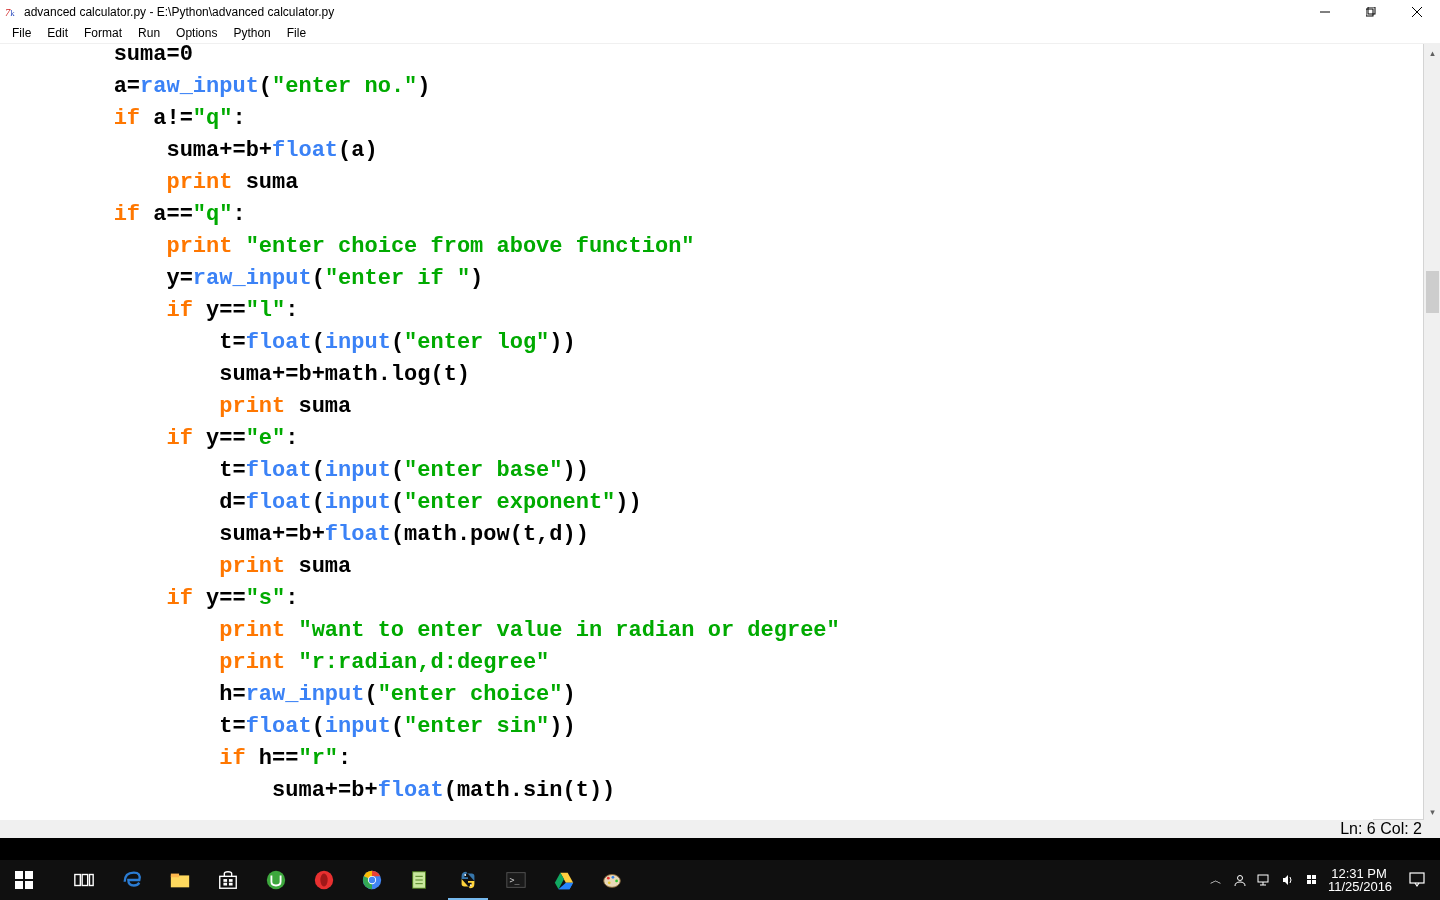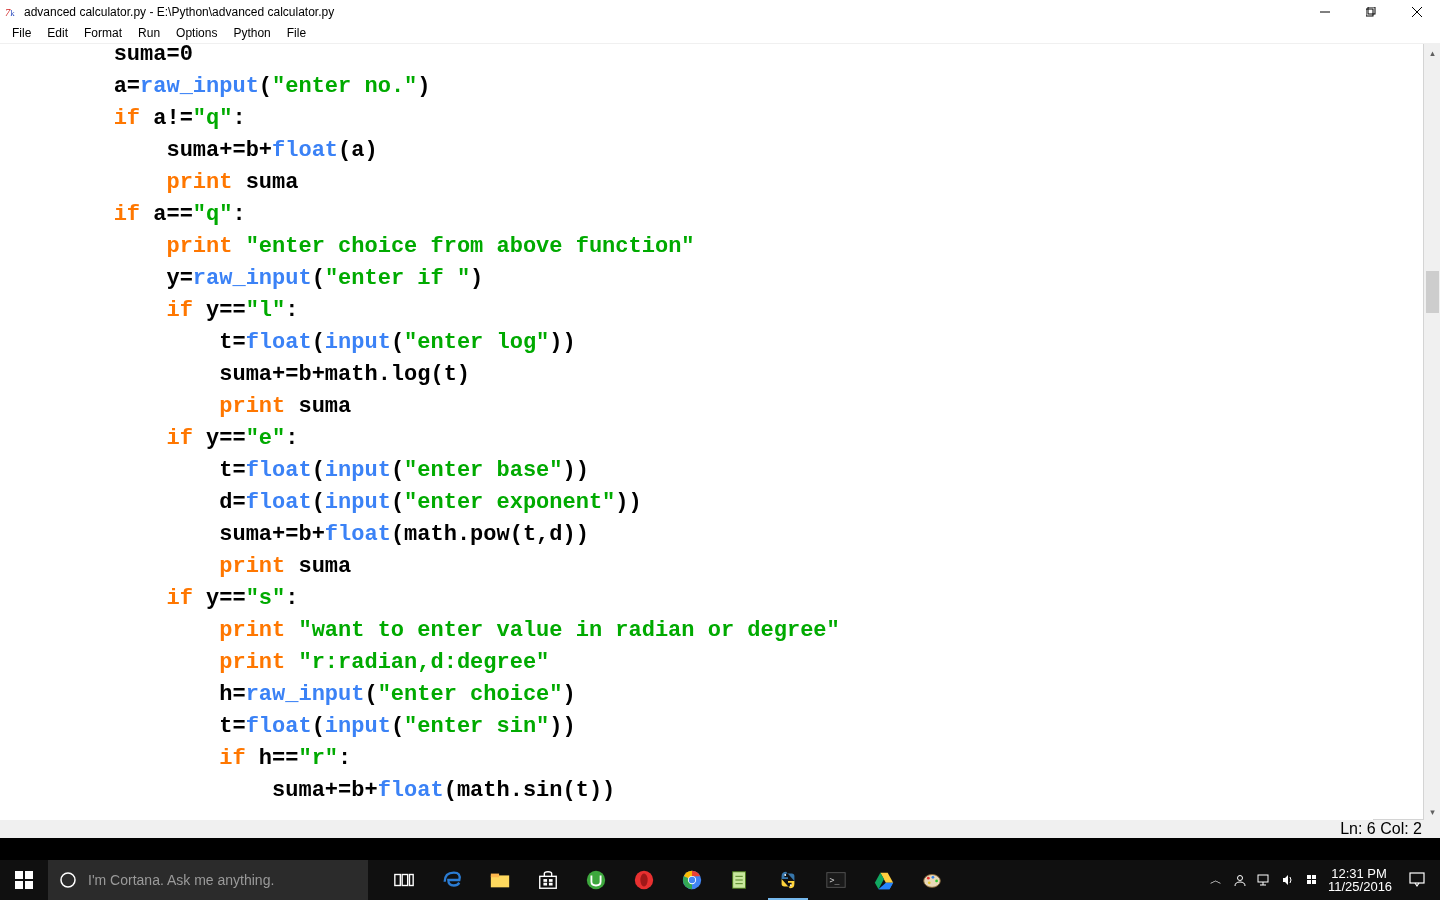--- a/index.html
+++ b/index.html
@@ -119,28 +119,20 @@
 
 <div class="taskbar">
   <div class="startbtn">
     <svg width="18" height="18" viewBox="0 0 18 18">
         <rect x="0" y="0" width="8" height="8" fill="#fff"></rect>
         <rect x="10" y="0" width="8" height="8" fill="#fff"></rect>
         <rect x="0" y="10" width="8" height="8" fill="#fff"></rect>
         <rect x="10" y="10" width="8" height="8" fill="#fff"></rect>
       </svg>
   </div>
-  <div class="cortana">
-    <div class="circ">
-        <svg width="18" height="18" viewBox="0 0 18 18">
-          <circle cx="9" cy="9" r="7" fill="none" stroke="#fff" stroke-width="1.5"></circle>
-        </svg>
-      </div>
-    <div class="ph">I'm Cortana. Ask me anything.</div>
-  </div>
   <div class="spacer"></div>
   <div class="apps">
     <div class="appicon">
         <svg viewBox="0 0 24 24">
           <rect x="2" y="6" width="6" height="12" fill="none" stroke="#fff" stroke-width="1.5"></rect>
           <rect x="10" y="6" width="6" height="12" fill="none" stroke="#fff" stroke-width="1.5"></rect>
           <rect x="18" y="6" width="4" height="12" fill="none" stroke="#fff" stroke-width="1.5"></rect>
         </svg>
       </div>
     <div class="appicon">

